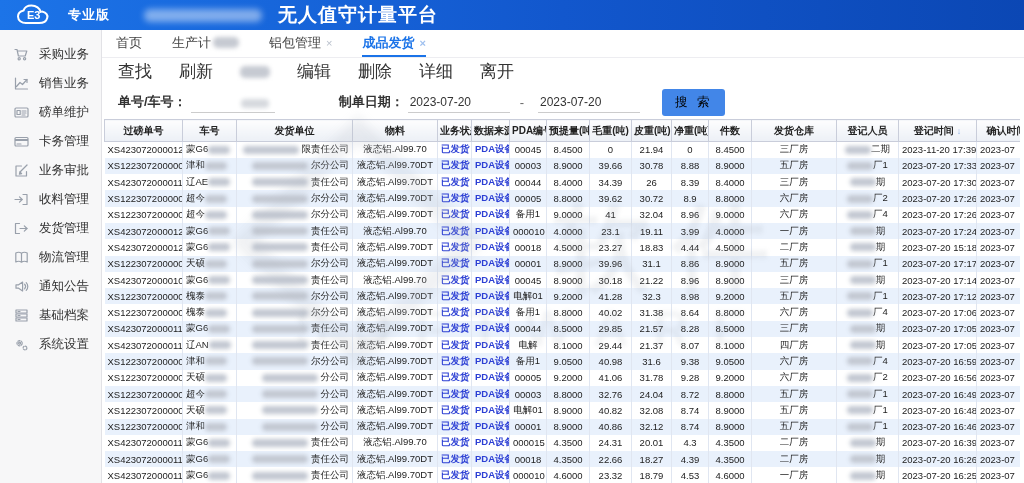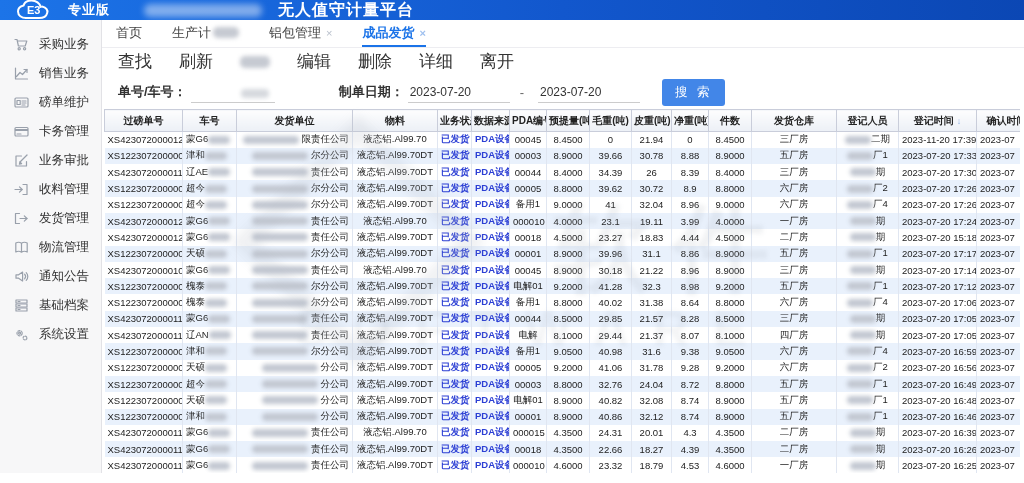--- a/index.html
+++ b/index.html
@@ -1,27 +1,27 @@
 <!DOCTYPE html>
 <html><head>
 <meta charset="utf-8">
 <style>
   html,body{margin:0;padding:0;background:#fff;}
   .app{position:relative;width:1024px;height:483px;overflow:hidden;
        font-family:"Liberation Sans","DejaVu Sans",sans-serif;background:#fff;}
 
   
-  .topbar{height:20px;background:linear-gradient(90deg,#1c74e8 0%,#1257cd 55%,#0b47b4 100%);
+  .topbar{height:30px;background:linear-gradient(90deg,#1c74e8 0%,#1257cd 55%,#0b47b4 100%);
           display:flex;align-items:center;color:#fff;}
   .logo{display:flex;align-items:center;margin-left:14px;}
   .logo svg{display:block;}
   .brand{font-size:13px;font-weight:bold;margin-left:8px;letter-spacing:1px;}
   .tb-blur{display:inline-block;width:118px;height:13px;border-radius:6px;margin-left:34px;
            background:rgba(255,255,255,.45);filter:blur(3px);}
-  .app-title{font-size:16px;font-weight:bold;margin-left:16px;letter-spacing:1px;}
+  .app-title{font-size:19px;font-weight:bold;margin-left:16px;letter-spacing:1px;}
   .tb-right{margin-left:auto;margin-right:10px;font-size:12px;font-weight:bold;}
 
   
   .layout{display:flex;height:453px;}
   .sidebar{width:102px;background:#f7f7f8;border-right:1px solid #e2e2e6;padding-top:10px;box-sizing:border-box;}
   .side-item{height:29px;display:flex;align-items:center;padding-left:13px;cursor:pointer;}
   .side-item .icn{width:16px;height:16px;margin-right:10px;display:flex;align-items:center;justify-content:center;}
   .side-item .lbl{font-size:12.5px;color:#333;}
   .main{flex:1;position:relative;background:#fff;overflow:hidden;}
 
@@ -42,21 +42,21 @@
   
   .filters{height:34px;display:flex;align-items:center;padding-left:16px;font-size:13px;color:#333;}
   .f-label{font-weight:bold;color:#333;}
   .f-input{border:none;border-bottom:1px solid #ccc;width:80px;height:18px;font-size:12px;outline:none;
            font-family:inherit;background:transparent;margin-left:4px;}
   .f-input.date{width:98px;color:#333;}
   .f-smudge{display:inline-block;width:28px;height:9px;border-radius:4px;background:#d6d9de;filter:blur(2px);
             margin-left:-34px;margin-right:34px;transform:translateY(1px);}
   .dash{margin:0 10px;color:#666;}
   .dlabel{margin-left:36px;}
-  .search-btn{margin-left:22px;background:#4286e8;color:#ffffff;border:none;border-radius:3px;
+  .search-btn{margin-left:22px;background:#4286e8;color:#000000;border:none;border-radius:3px;
               font-size:12.5px;padding:5px 13px;letter-spacing:3px;cursor:pointer;font-family:inherit;}
 
   
   .grid-wrap{margin-left:2px;overflow:hidden;width:916px;}
   table{border-collapse:collapse;table-layout:fixed;width:932px;}
   th{height:21px;background:linear-gradient(#fdfdfe,#ecEFf6);background:linear-gradient(#fdfdfe,#ecf0f6);
      border:1px solid #c9cdda;border-left:none;font-size:10px;color:#222;font-weight:bold;
      white-space:nowrap;overflow:hidden;padding:0 2px;cursor:pointer;}
   th:first-child{border-left:1px solid #c9cdda;}
   .sort-arrow{color:#8fb2e6;font-size:9px;}

